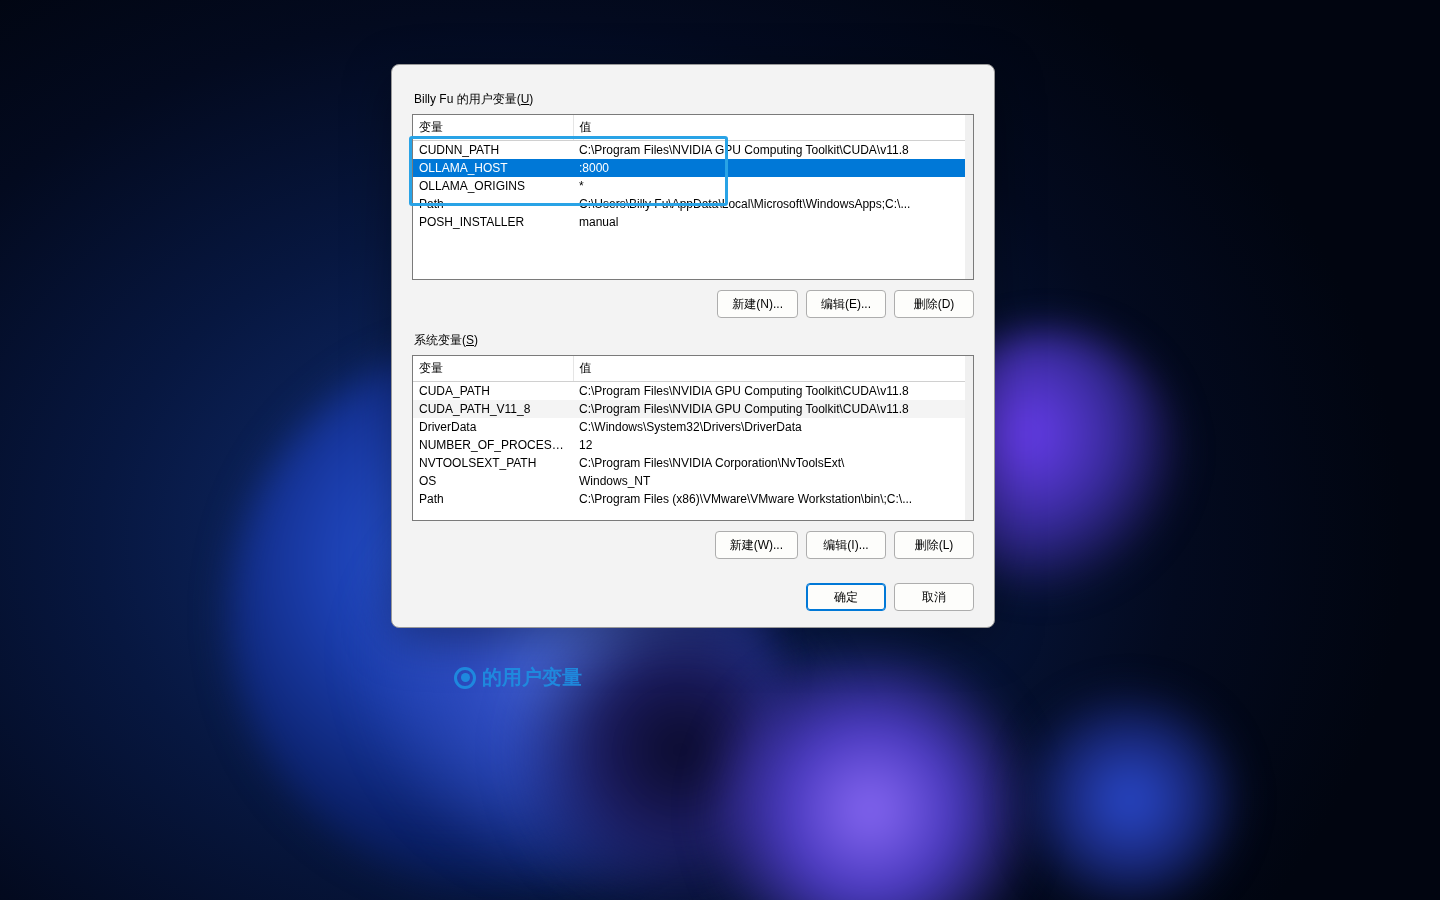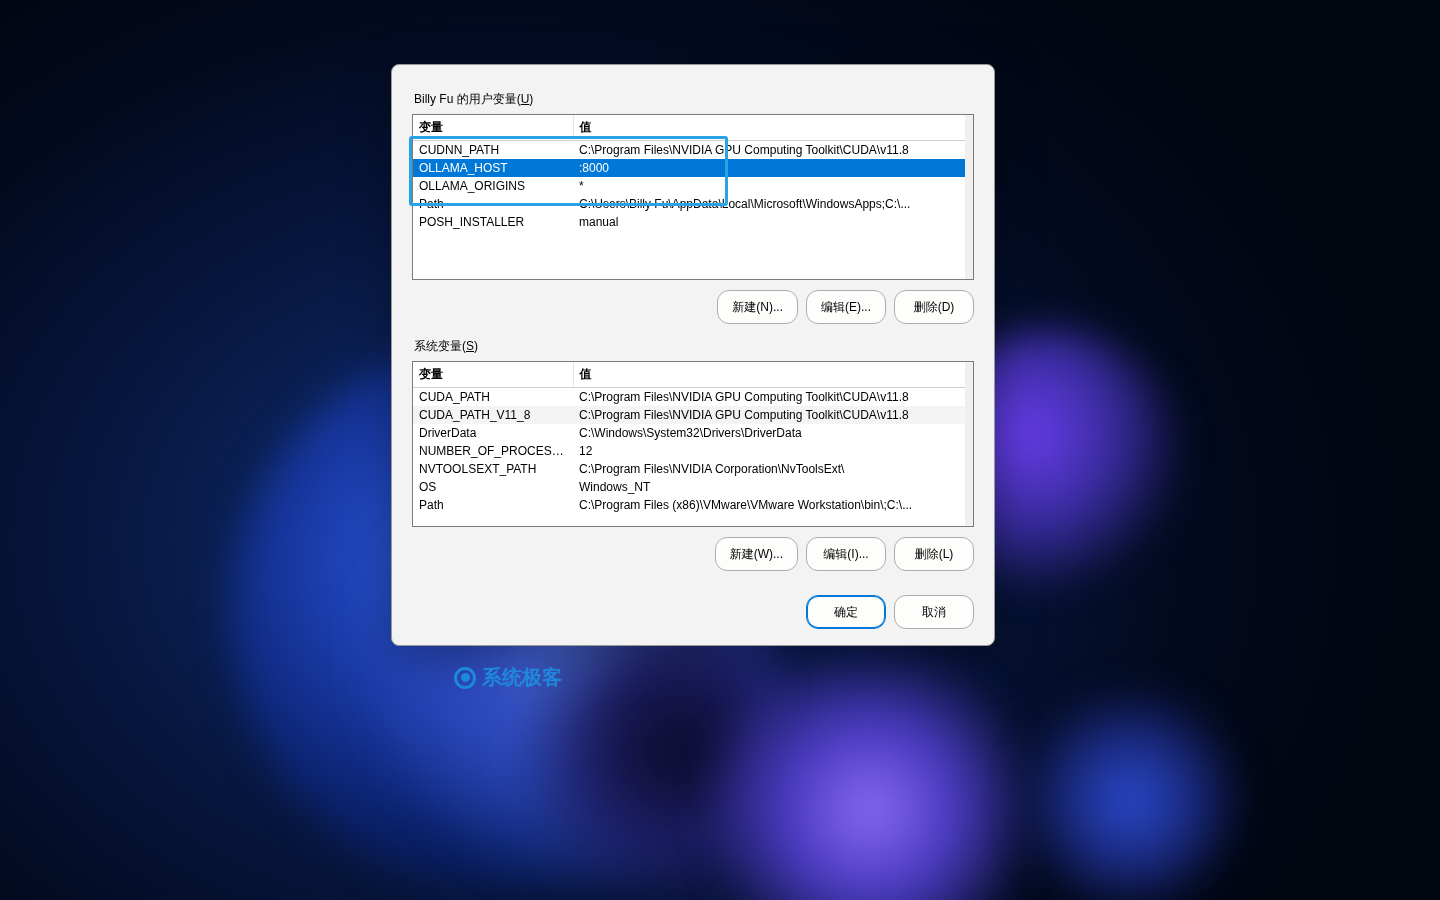--- a/index.html
+++ b/index.html
@@ -49,39 +49,39 @@
 .table-wrap {
   background: #fff; border: 1px solid #7a7a7a;
   position: relative;
 }
 .scrollbar {
   position: absolute; right: 0; top: 0; bottom: 0; width: 8px;
   background: #f0f0f0;
 }
 .table { width: 100%; border-collapse: collapse; table-layout: fixed; font-size: 12px; }
 .table th {
-  text-align: left; font-weight: bold; padding: 4px 6px;
+  text-align: left; font-weight: normal; padding: 4px 6px;
   border-bottom: 1px solid #d0d0d0; background: #fff;
 }
 .table th:first-child { width: 160px; border-right: 1px solid #e5e5e5; }
 .table td { padding: 2px 6px; white-space: nowrap; overflow: hidden; text-overflow: ellipsis; color: #000; }
 .table td:first-child { width: 160px; }
 .row-selected td { background: #0078d7; color: #fff; }
 .row-alt td { background: #f4f4f4; }
 
 
 .highlight-box {
   position: absolute; border: 3px solid #29a3e6; border-radius: 3px;
   pointer-events: none; z-index: 5;
 }
 
 .btn-row { display: flex; justify-content: flex-end; gap: 8px; margin-top: 10px; }
 .btn {
-  min-width: 80px; height: 34px; padding: 0 14px;
-  border: 1px solid #adadad; border-radius: 12px; background: #fdfdfb;
+  min-width: 80px; height: 28px; padding: 0 14px;
+  border: 1px solid #adadad; border-radius: 4px; background: #fdfdfb;
   font-size: 12px; cursor: pointer; color: #000;
   display: inline-flex; align-items: center; justify-content: center;
 }
 .btn.primary { border-color: #0078d7; box-shadow: 0 0 0 1px #0078d7 inset; }
 
 .footer-btns { display: flex; justify-content: flex-end; gap: 8px; padding: 6px 20px 16px; }
 
 .watermark {
   position: absolute; left: 454px; top: 664px; z-index: 2;
   display: flex; align-items: center; gap: 6px;
@@ -206,14 +206,14 @@
   </div>
 
   <div class="footer-btns">
     <button class="btn primary">确定</button>
     <button class="btn">取消</button>
   </div>
 </div>
 
 <div class="watermark">
   <span class="watermark-icon"></span>
-  <span>系统极客</span>
+  <span>的用户变量</span>
 </div>
 
 </body></html>

